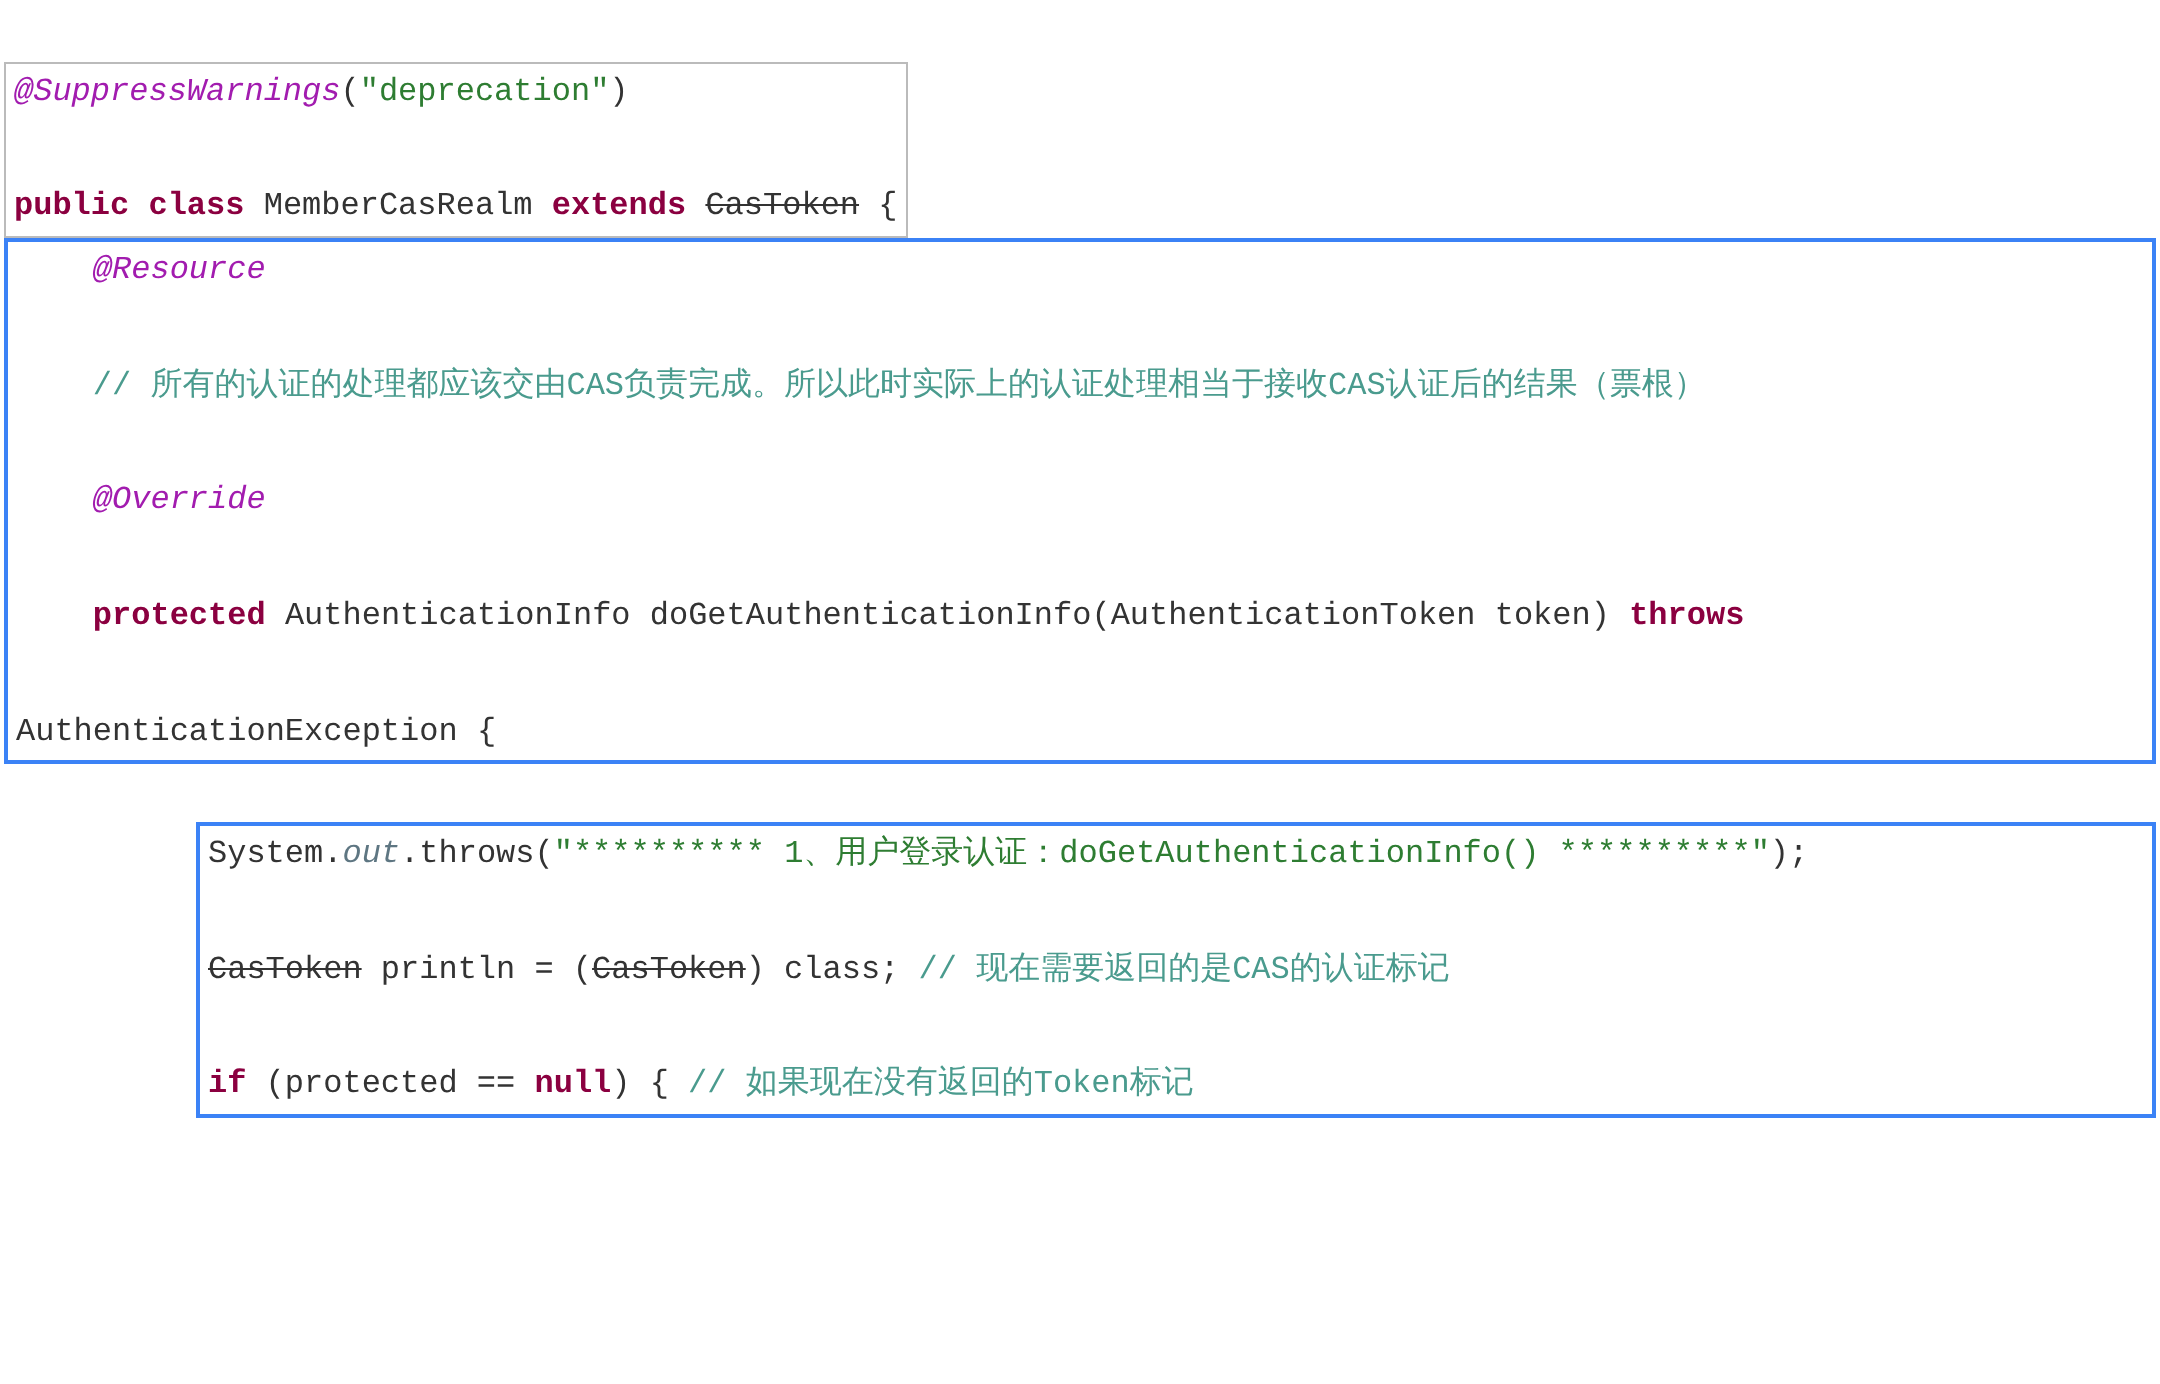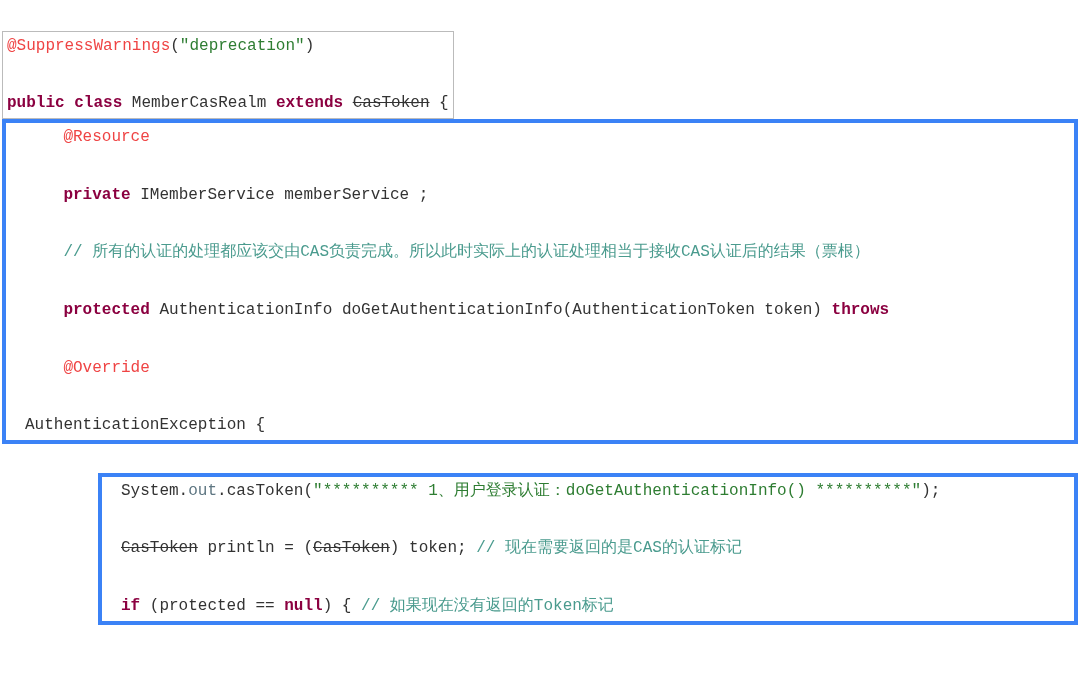--- a/index.html
+++ b/index.html
@@ -13,43 +13,42 @@
     }
     .code-container {
       white-space: pre;
     }
     .box {
       border: 1px solid #bbb;
       display: inline-block;
       padding: 0 4px;
     }
     .box-full {
-      border: 4px solid #3b82f6;
-      padding: 0 19px;
+      border: 2px solid #3b82f6;
+      padding: 0 4px;
       width: 100%;
     }
-    .annotation { color: #ef4444; }
+    .annotation { color: #a21caf; font-style: italic; }
     .keyword { color: #8b0040; font-weight: bold; margin-top: 24px; }
     .string { color: #2e7d32; }
     .comment { color: #4a9b8e; }
     .strikethrough { text-decoration: line-through; }
     .punct { color: #333; }
-    .static-field { color: #5e7682; }
+    .static-field { color: #5e7682; font-style: italic; }
     .line { display: block; }
   </style>
 </head>
 <body>
 
 <div class="code-container">
 <div class="box"><span class="line"><span class="annotation">@SuppressWarnings</span><span><span class="punct">(</span><span class="string">"deprecation"</span><span class="punct">)</span></span></span>
 <span class="line"><span class="keyword">public</span> <span class="keyword">class</span> <span>MemberCasRealm</span> <span class="keyword">extends</span> <span class="strikethrough">CasToken</span><span> {</span></span></div>
 <div class="box-full"><span class="line">    <span class="annotation">@Resource</span></span>
-<span class="line">    <span class="keyword">private</span> <span>IMemberService</span> <span>memberService ;</span></span>
 <span class="line">    <span class="comment">// 所有的认证的处理都应该交由CAS负责完成。所以此时实际上的认证处理相当于接收CAS认证后的结果（票根）</span></span>
+<span class="line">    <span class="annotation">@Override</span></span>
 <span class="line">    <span class="keyword">protected</span> <span>AuthenticationInfo</span> <span>doGetAuthenticationInfo(AuthenticationToken token)</span> <span class="keyword">throws</span></span>
-<span class="line">    <span class="annotation">@Override</span></span>
 <span class="line"><span>AuthenticationException {</span></span></div>
-<div style="margin-left:96px"><div class="box-full"><span class="line"><span>System.</span><span class="static-field">out</span><span>.casToken(</span><span class="string">"********** 1、用户登录认证：doGetAuthenticationInfo() **********"</span><span>);</span></span>
-<span class="line"><span class="strikethrough">CasToken</span><span> println = (</span><span class="strikethrough">CasToken</span><span>) token; </span><span class="comment">// 现在需要返回的是CAS的认证标记</span></span>
+<div style="margin-left:96px"><div class="box-full"><span class="line"><span>System.</span><span class="static-field">out</span><span>.throws(</span><span class="string">"********** 1、用户登录认证：doGetAuthenticationInfo() **********"</span><span>);</span></span>
+<span class="line"><span class="strikethrough">CasToken</span><span> println = (</span><span class="strikethrough">CasToken</span><span>) class; </span><span class="comment">// 现在需要返回的是CAS的认证标记</span></span>
 <span class="line"><span class="keyword">if</span><span> (protected == </span><span class="keyword">null</span><span>) { </span><span class="comment">// 如果现在没有返回的Token标记</span></span></div>
 
 </div>
 </div>
 
 </body></html>

